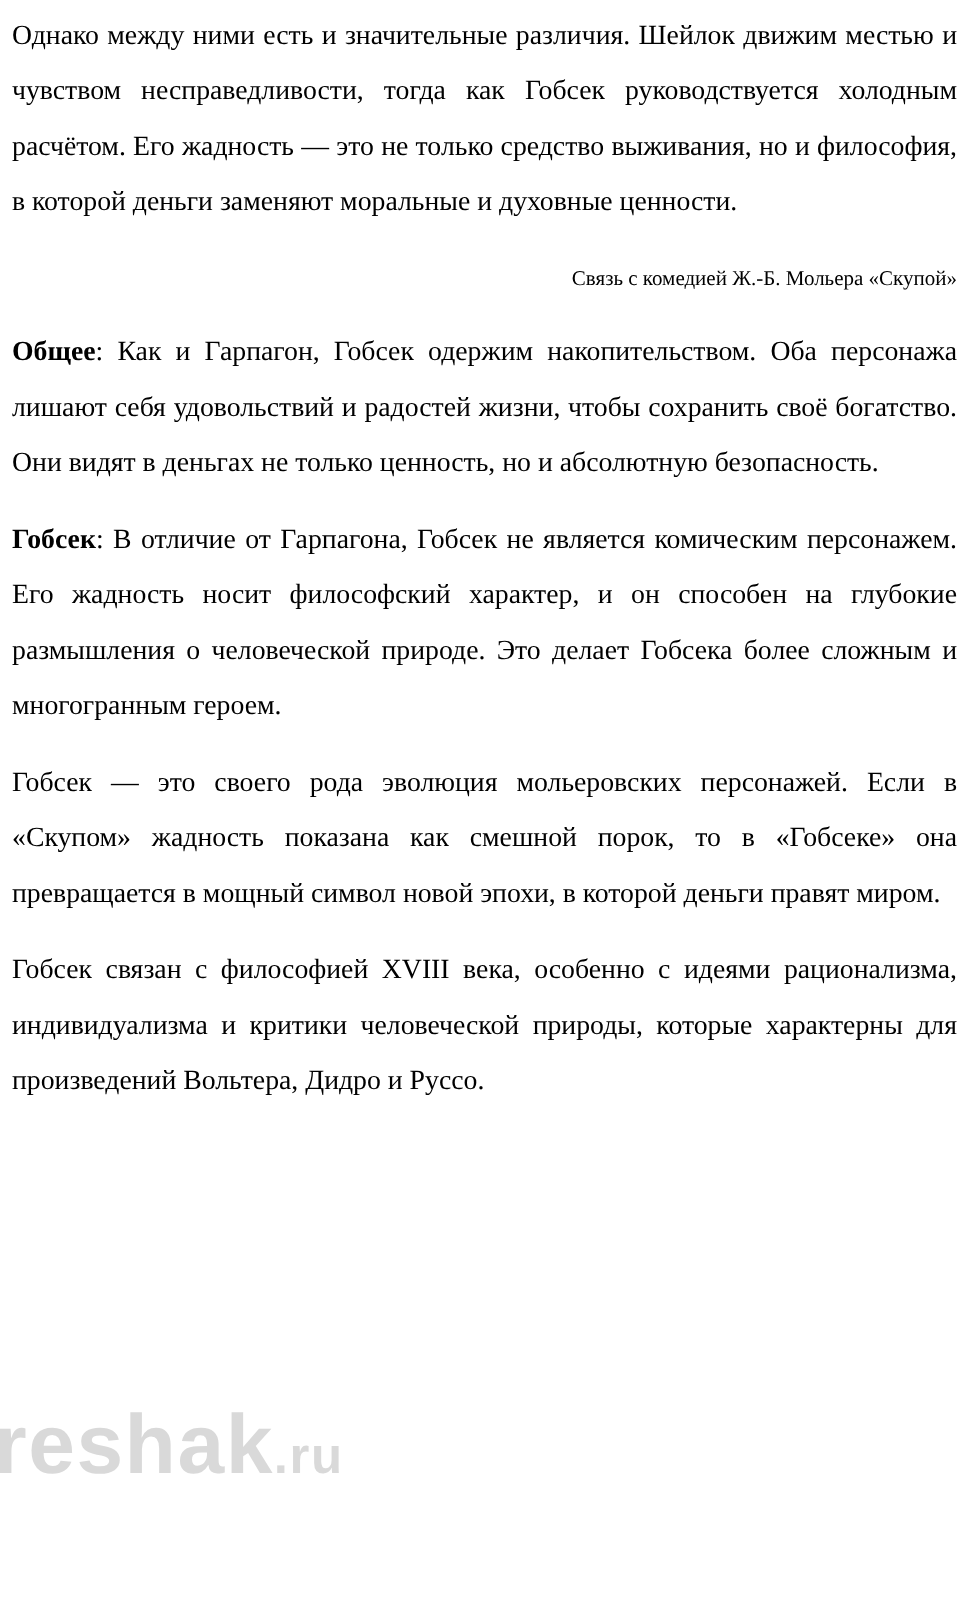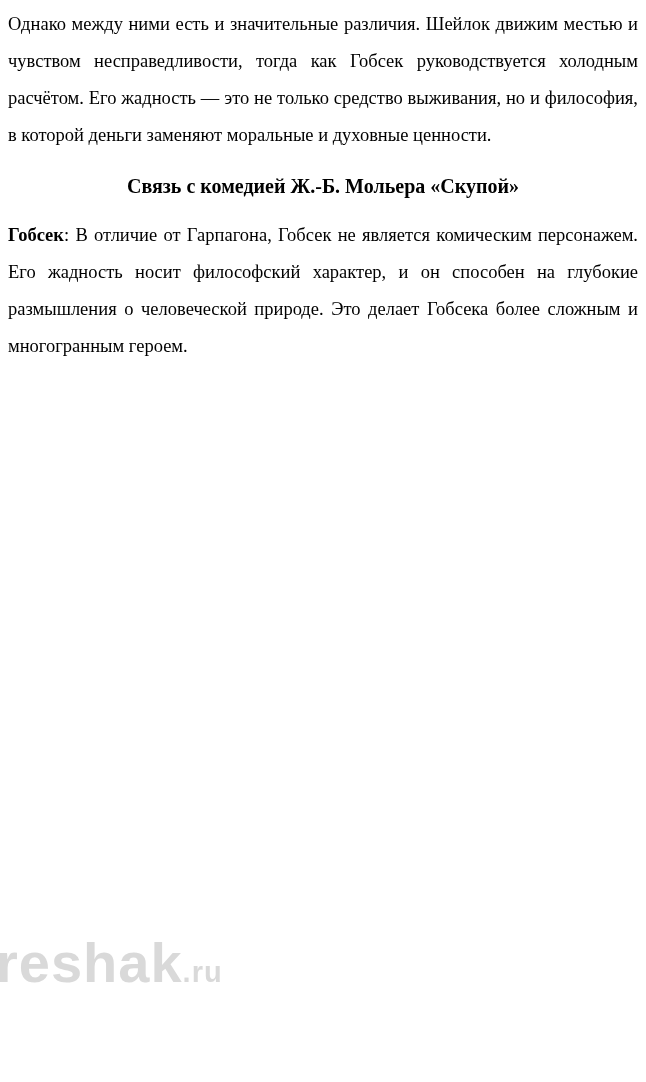--- a/index.html
+++ b/index.html
@@ -28,56 +28,59 @@
     line-height: 37px;
     text-align: justify;
     text-justify: inter-word;
     hyphens: none;
   }
   p.para:last-child {
     margin-bottom: 0;
   }
   h2.heading {
     margin: 0 0 12px 0;
-    font-size: 20px;
+    font-size: 14px;
     line-height: 37px;
-    font-weight: bold;
-    text-align: center;
+    font-weight: normal;
+    text-align: right;
   }
   .lead {
     font-weight: bold;
   }
   .watermark {
     position: absolute;
     left: -4px;
     top: 930px;
     font-family: "Liberation Sans", sans-serif;
     font-size: 56px;
     font-weight: bold;
     letter-spacing: 1px;
     color: rgba(120, 120, 120, 0.28);
     pointer-events: none;
     user-select: none;
     white-space: nowrap;
   }
   .watermark .small {
-    font-size: 29px;
+    font-size: 34px;
   }
 </style>
 </head>
 <body>
 
 <div class="page">
 
   <p class="para">Однако между ними есть и значительные различия. Шейлок движим местью и чувством несправедливости, тогда как Гобсек руководствуется холодным расчётом. Его жадность — это не только средство выживания, но и философия, в которой деньги заменяют моральные и духовные ценности.</p>
 
   <h2 class="heading">Связь с комедией Ж.-Б. Мольера «Скупой»</h2>
 
 
+  <p class="para"><span class="lead">Общее</span><span>: Как и Гарпагон, Гобсек одержим накопительством. Оба персонажа лишают себя удовольствий и радостей жизни, чтобы сохранить своё богатство. Они видят в деньгах не только ценность, но и абсолютную безопасность.</span></p>
 
   <p class="para"><span class="lead">Гобсек</span><span>: В отличие от Гарпагона, Гобсек не является комическим персонажем. Его жадность носит философский характер, и он способен на глубокие размышления о человеческой природе. Это делает Гобсека более сложным и многогранным героем.</span></p>
 
+  <p class="para">Гобсек — это своего рода эволюция мольеровских персонажей. Если в «Скупом» жадность показана как смешной порок, то в «Гобсеке» она превращается в мощный символ новой эпохи, в которой деньги правят миром.</p>
 
 
+  <p class="para">Гобсек связан с философией XVIII века, особенно с идеями рационализма, индивидуализма и критики человеческой природы, которые характерны для произведений Вольтера, Дидро и Руссо.</p>
 
 
   <div class="watermark"><span>reshak</span><span class="small">.ru</span></div>
 </div>
 
 </body></html>

